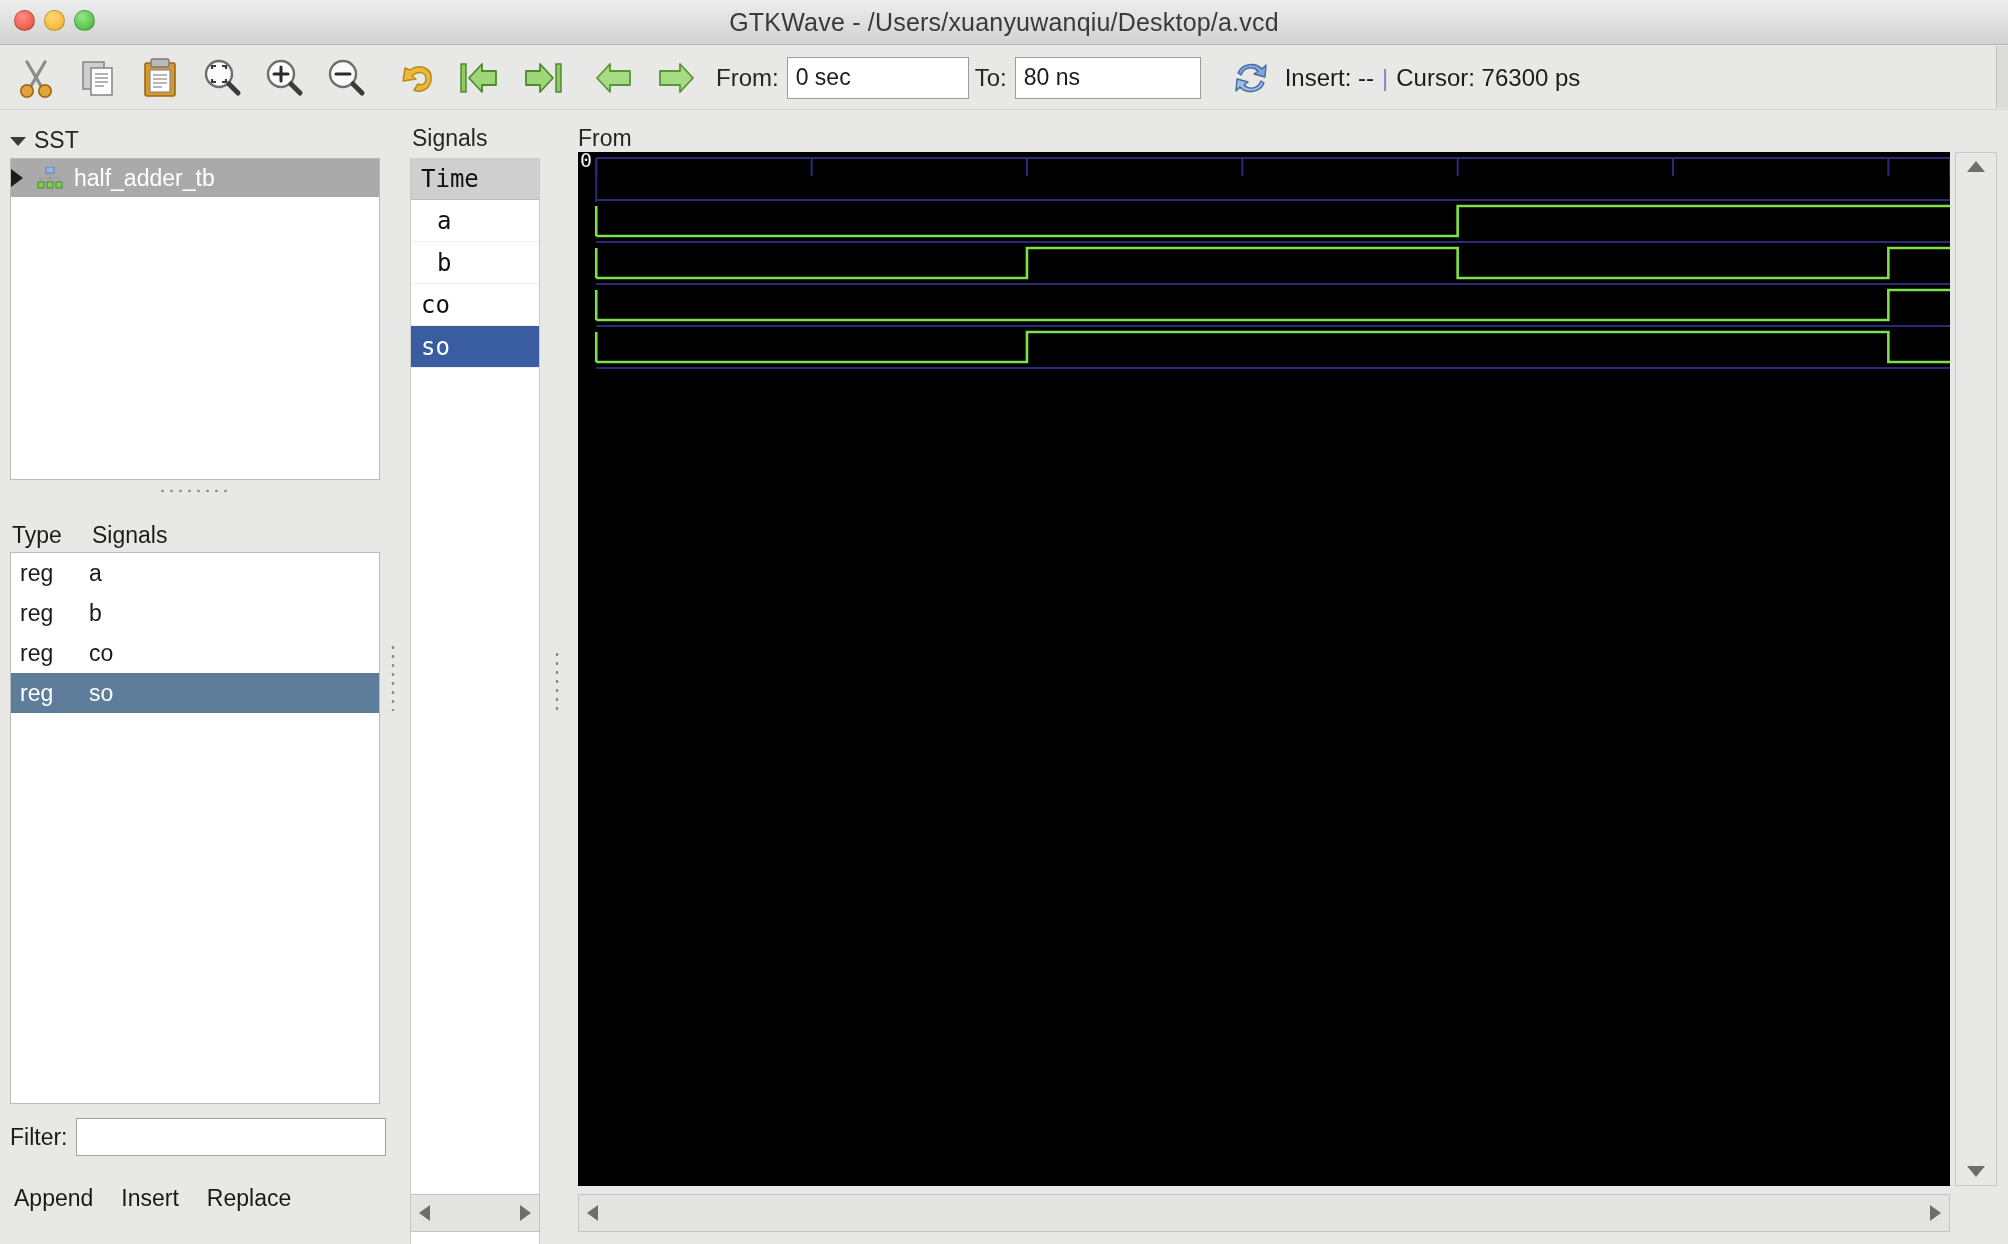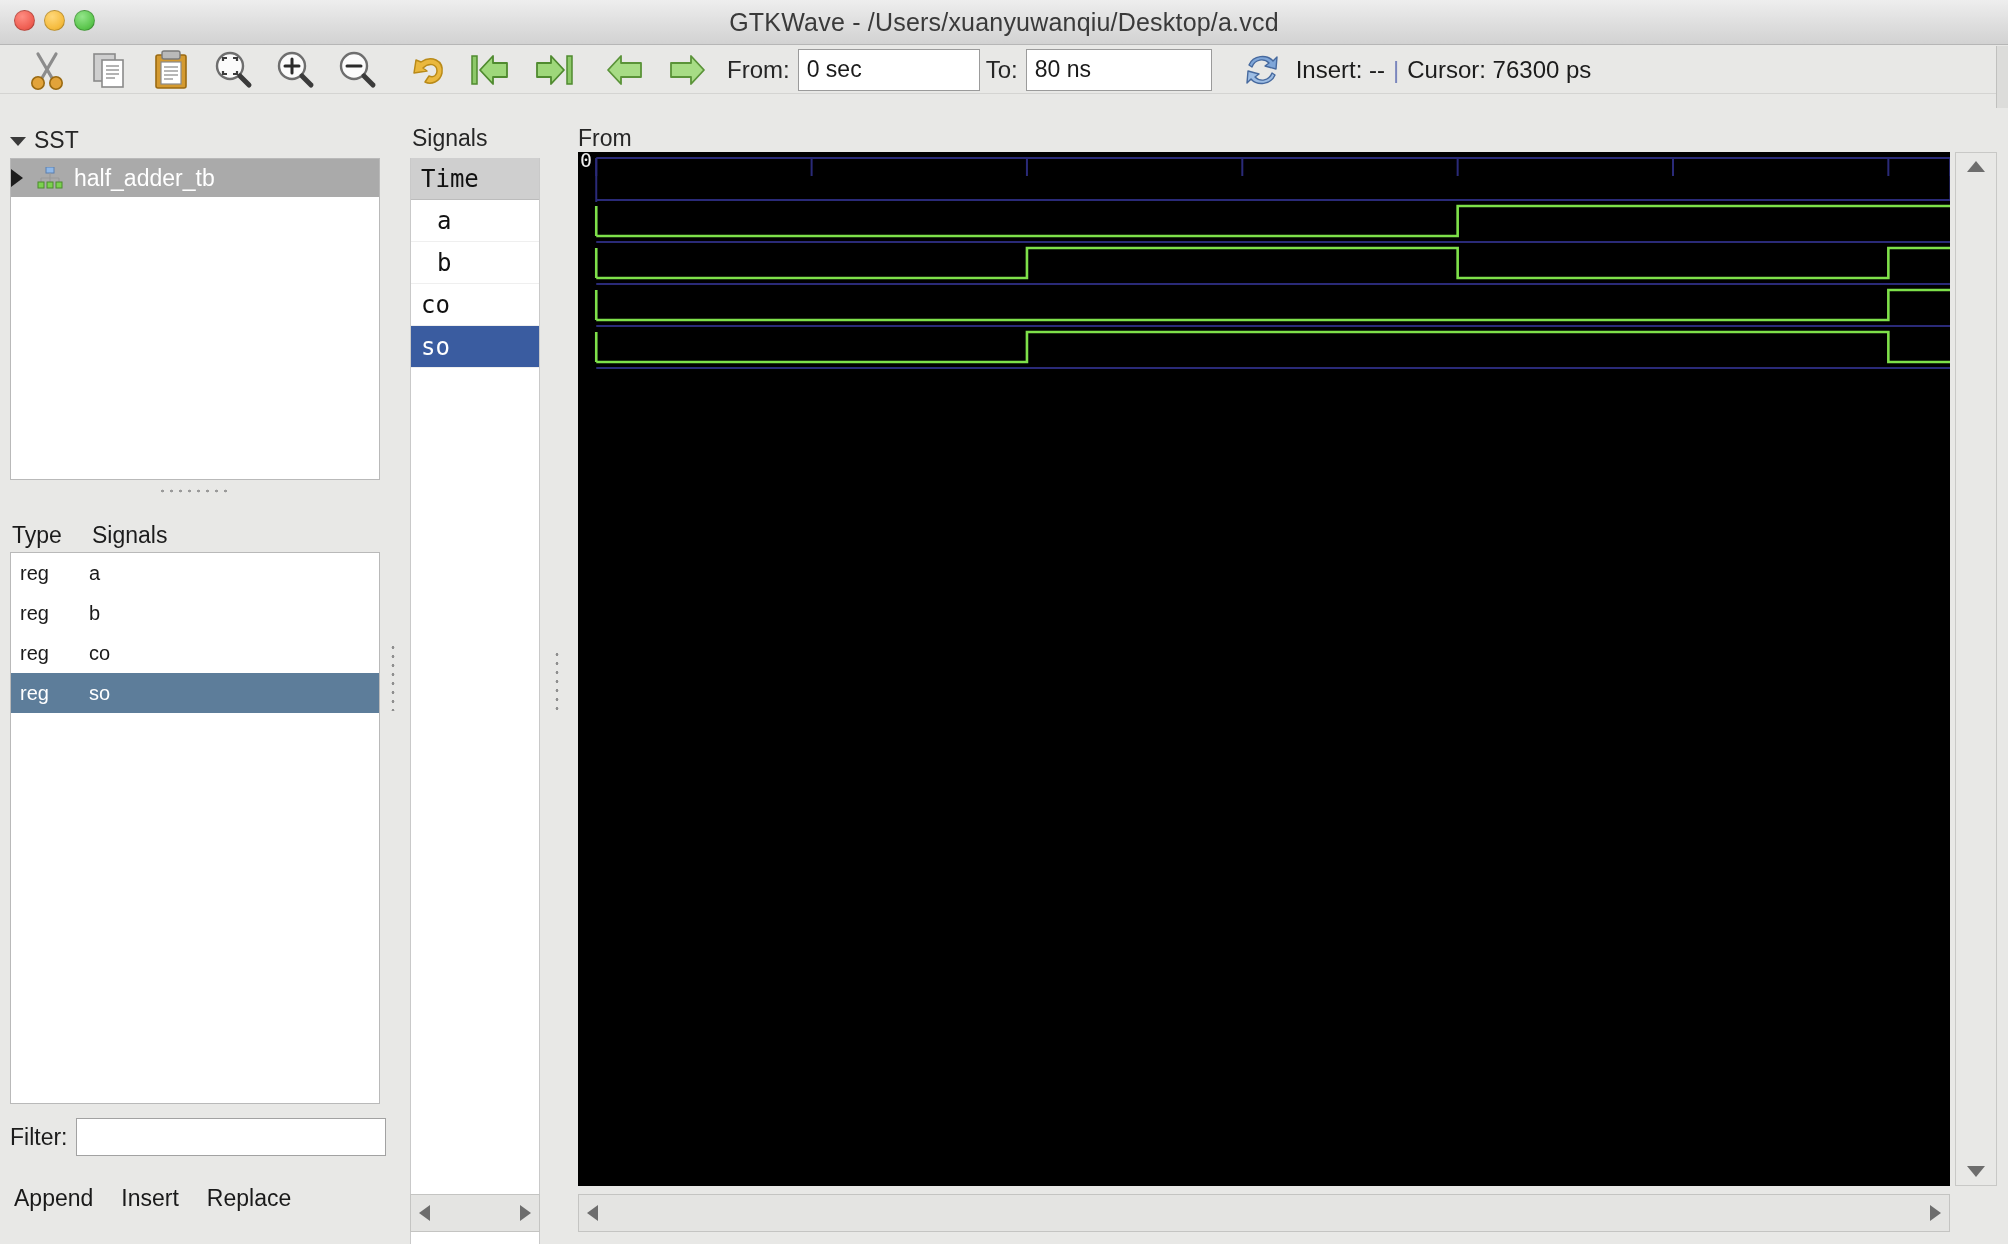--- a/index.html
+++ b/index.html
@@ -31,24 +31,24 @@
   .tl.green  { background: radial-gradient(circle at 38% 30%, #93e58a, #5cc64e 65%, #3fa934); }
   .title-text {
     width: 100%; text-align: center;
     font-size: 25px; color: #3a3a3a;
     letter-spacing: 0.2px;
   }
 
   
   .toolbar {
     position: absolute; left: 0; top: 46px;
-    width: 2008px; height: 48px;
+    width: 2008px; height: 64px;
     background: #e8e8e6;
     display: flex; align-items: center;
-    padding-left: 19px;
+    padding-left: 8px;
     border-bottom: 1px solid #d4d4d2;
   }
   .tb-btn {
     width: 56px; height: 52px;
     display: flex; align-items: center; justify-content: center;
     margin-right: 6px;
   }
   .tb-btn svg { display: block; }
   .tb-gap { width: 10px; }
 
@@ -108,21 +108,21 @@
   
   .ts-hdr { position: absolute; top: 522px; font-size: 23px; color: #1c1c1c; }
   #ts-hdr-type { left: 12px; }
   #ts-hdr-sig  { left: 92px; }
   .ts-box {
     position: absolute; left: 10px; top: 552px;
     width: 370px; height: 552px;
     background: #ffffff; border: 1px solid #b9b9b9;
     overflow: hidden;
   }
-  .ts-row { height: 40px; display: flex; align-items: center; font-size: 20px; color: #1a1a1a; }
+  .ts-row { height: 40px; display: flex; align-items: center; font-size: 23px; color: #1a1a1a; }
   .ts-row .c1 { width: 78px; padding-left: 9px; }
   .ts-row .c2 { flex: 1; }
   .ts-row.sel { background: #5d7d9a; color: #ffffff; }
 
   .grip-v {
     position: absolute; left: 389px; top: 643px;
     width: 8px; height: 68px;
     background-image: radial-gradient(circle, #8f8f8f 1.3px, transparent 1.6px);
     background-size: 8px 9px;
   }

